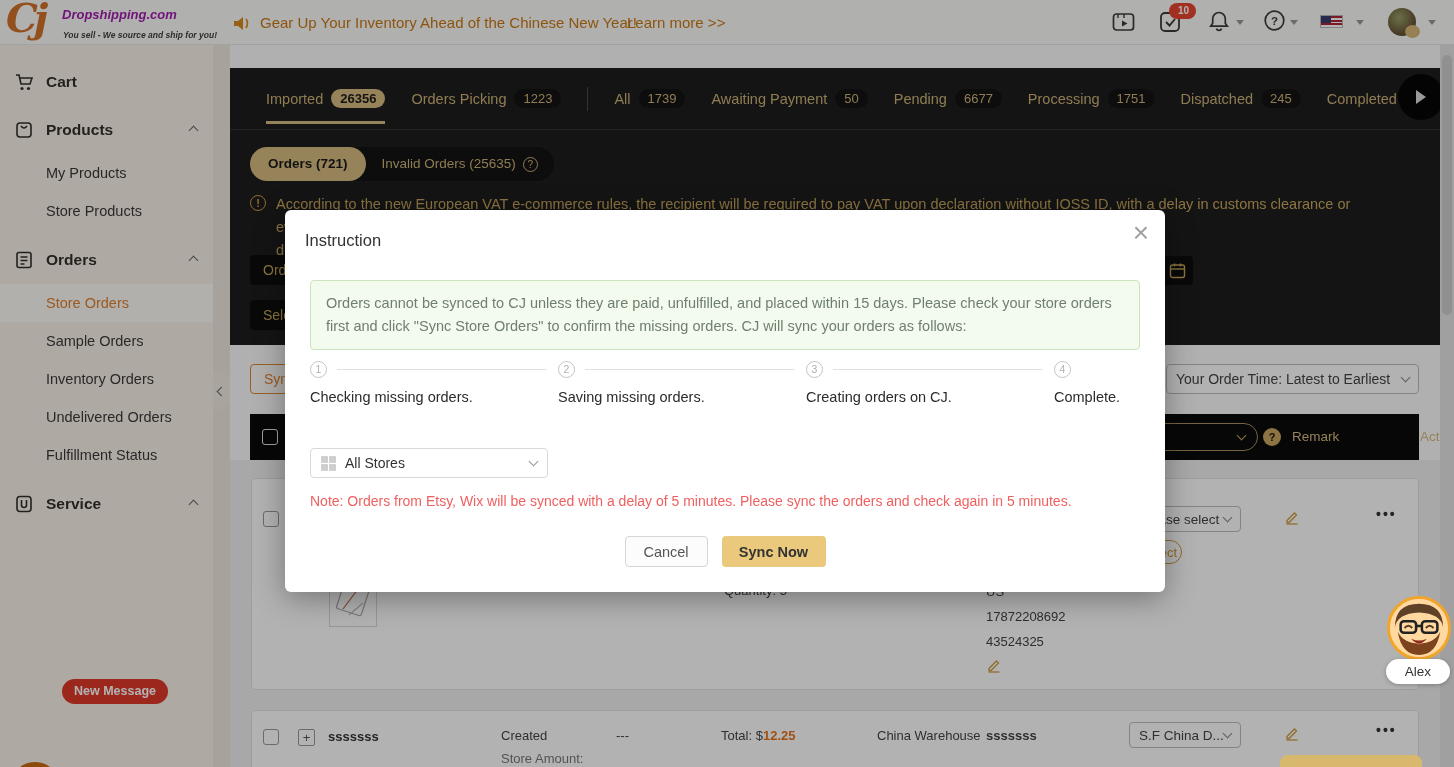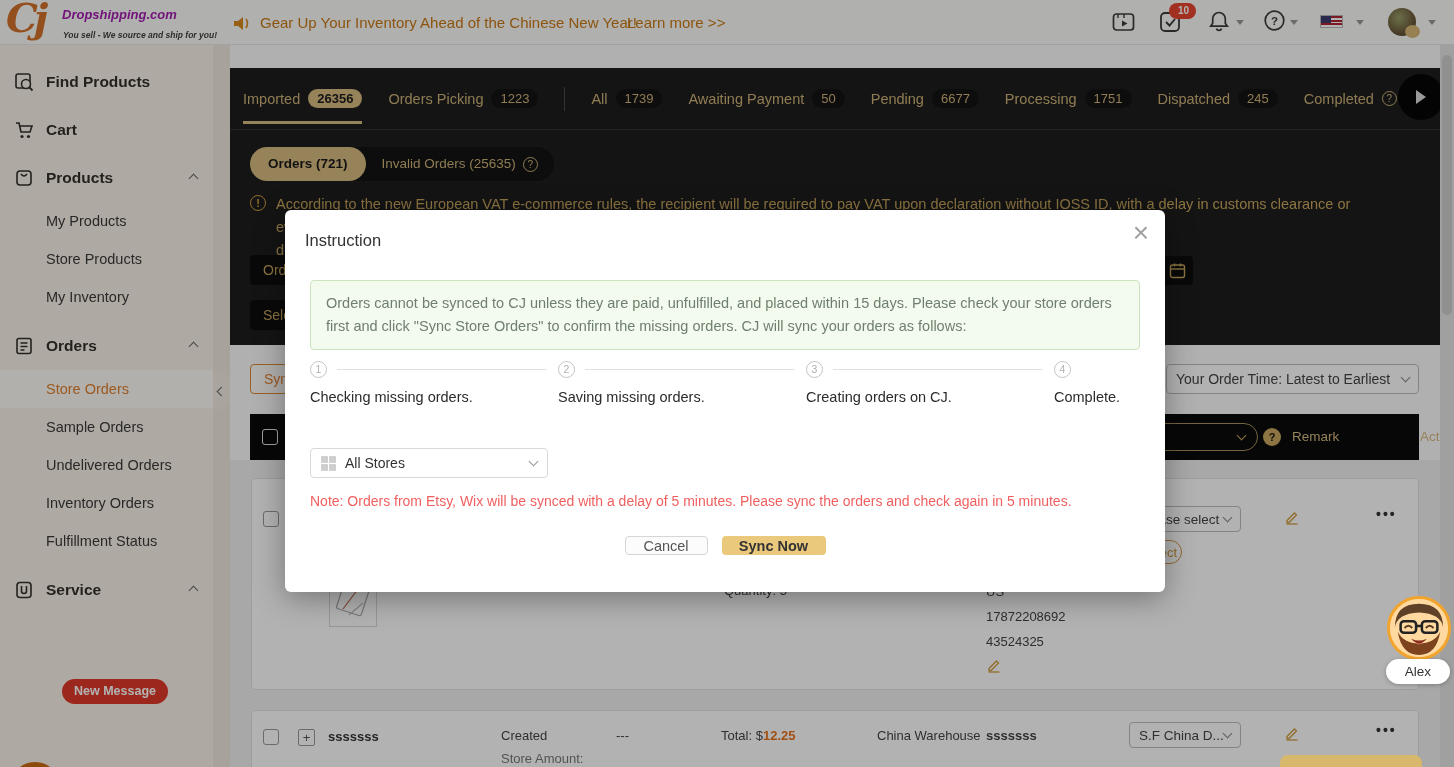--- a/index.html
+++ b/index.html
@@ -35,21 +35,21 @@
 .chev.down{transform:rotate(45deg)}
 .chev.right{transform:rotate(-45deg)}
 .chev.left{transform:rotate(135deg)}
 .sb-right{position:absolute;right:16px}
 .newmsg{position:absolute;left:62px;top:679px;height:25px;line-height:25px;padding:0 12px;background:#e03a2a;border-radius:13px;color:#fff;font-size:12.5px;font-weight:bold;z-index:2}
 
 .main{position:absolute;left:230px;top:45px;width:1210px;height:722px;background:#fdfdfd}
 .scrollbar{position:absolute;left:1440px;top:45px;width:14px;height:722px;background:#e6e6e6;z-index:2}
 .sc-thumb{position:absolute;left:2px;top:10px;width:10px;height:260px;border-radius:5px;background:#cfcfcf}
 .darkpanel{position:absolute;left:0;top:23px;width:1210px;height:277px;background:#1e1e1e;overflow:hidden}
-.tabbar{display:flex;align-items:center;height:62px;padding:0 13px;gap:26px;border-bottom:1px solid #323232;white-space:nowrap;overflow:hidden}
+.tabbar{display:flex;align-items:center;height:62px;padding:0 36px;gap:26px;border-bottom:1px solid #323232;white-space:nowrap;overflow:hidden}
 .tab{display:flex;align-items:center;gap:8px;font-size:14.5px;color:#cdb277;cursor:pointer;position:relative}
 .tab .count{font-size:13px;padding:2px 9px;border-radius:11px;background:#141414;color:#cfb278}
 .tab.active .count{background:#d9bc80;color:#1c1c1c;font-weight:bold}
 .tab.active::after{content:"";position:absolute;left:0;right:0;bottom:-16px;height:3px;background:#d9bc80}
 .tab-div{width:1px;height:24px;background:#4a4a4a;flex:none}
 .qcircle{width:15px;height:15px;border:1px solid #cdb277;border-radius:50%;color:#cdb277;font-size:10px;line-height:13px;text-align:center;flex:none}
 .tabscroll{position:absolute;left:1168px;top:6px;width:46px;height:46px;border-radius:50%;background:#060606;display:flex;align-items:center;justify-content:center;cursor:pointer;z-index:2}
 .tabscroll .tri{width:0;height:0;border-top:7px solid transparent;border-bottom:7px solid transparent;border-left:10px solid #ddd}
 .subtabs{position:absolute;left:20px;top:79px;display:inline-flex;align-items:center;background:#131313;border-radius:17px;height:34px}
 .subtab{padding:0 16px;display:flex;align-items:center;gap:7px;height:34px;line-height:34px;font-size:13.5px;color:#cdb277;cursor:pointer}
@@ -85,21 +85,21 @@
 .m-step .srow{display:flex;align-items:center}
 .m-step .scircle{width:17px;height:17px;border:1px solid #c4c4c4;border-radius:50%;color:#b0b0b0;font-size:10.5px;text-align:center;line-height:15px;flex:none}
 .m-step .sline{flex:1;height:1px;background:#e0e0e0;margin:0 12px 0 10px}
 .m-step .slabel{margin-top:11px;font-size:14.5px;color:#2b2b2b}
 .m-store-sel{position:absolute;left:25px;top:238px;width:238px;height:30px;border:1px solid #d9d9d9;border-radius:4px;display:flex;align-items:center;padding:0 10px;gap:9px;cursor:pointer}
 .m-store-sel .lbl{font-size:14px;color:#333;flex:1}
 .gridicon{width:15px;height:15px;display:grid;grid-template-columns:7px 7px;grid-template-rows:7px 7px;gap:1px}
 .gridicon i{background:#cfcfcf;border-radius:1px}
 .m-note{position:absolute;left:25px;top:283px;font-size:14px;color:#f05f5f}
 .m-btns{position:absolute;left:0;right:0;top:326px;display:flex;justify-content:center;gap:14px}
-.btn{height:19px;border-radius:4px;font-size:14.5px;display:flex;align-items:center;justify-content:center;cursor:pointer}
+.btn{height:31px;border-radius:4px;font-size:14.5px;display:flex;align-items:center;justify-content:center;cursor:pointer}
 .btn.cancel{width:83px;border:1px solid #d6d6d6;background:#fcfcfc;color:#555}
 .btn.primary{width:104px;background:#eac87c;color:#333;font-weight:bold}
 
 .chat-av{position:absolute;left:1387px;top:596px;width:64px;height:64px;border-radius:50%;border:3px solid #f2a52c;background:#ffd9a0;overflow:hidden;z-index:120;cursor:pointer}
 .chat-lbl{position:absolute;left:1386px;top:659px;width:64px;height:25px;background:#fff;border-radius:13px;text-align:center;line-height:25px;font-size:13.5px;color:#333;box-shadow:0 1px 4px rgba(0,0,0,.25);z-index:120}
 .gold-blob{position:absolute;left:1280px;top:755px;width:142px;height:12px;background:#d8b86c;border-radius:8px 8px 0 0;z-index:60}
 </style>
 </head>
 <body>
 
@@ -143,71 +143,60 @@
         <span class="canton"></span>
       </span>
     <span class="caret" style="left:1356px;top:20px"></span>
     <span class="avatar-photo" style="left:1388px;top:8px"></span>
     <span class="caret" style="left:1428px;top:20px"></span>
   </header>
 
   <aside class="sidebar">
     <div class="sb-row">
       <svg class="ic" viewBox="0 0 20 20">
-          <rect x="2" y="2" width="14" height="14" rx="2" fill="none" stroke="#33302c" stroke-width="1.6"></rect>
-          <circle cx="12" cy="12" r="4.5" fill="#fbf3ea" stroke="#33302c" stroke-width="1.6"></circle>
-          <path d="M15.2 15.2L18.5 18.5" stroke="#33302c" stroke-width="1.8"></path>
-        </svg>
-      <span>Find Products</span>
-    </div>
-    <div class="sb-row">
-      <svg class="ic" viewBox="0 0 20 20">
           <path d="M2 3h3l2 9h9l2-6H6" fill="none" stroke="#33302c" stroke-width="1.6"></path>
           <circle cx="8" cy="16.5" r="1.6" fill="#33302c"></circle>
           <circle cx="14.5" cy="16.5" r="1.6" fill="#33302c"></circle>
         </svg>
       <span>Cart</span>
     </div>
     <div class="sb-row">
       <svg class="ic" viewBox="0 0 20 20">
           <rect x="3" y="3" width="14" height="14" rx="3" fill="none" stroke="#33302c" stroke-width="1.6"></rect>
           <path d="M7 6q3 4 6 0" fill="none" stroke="#33302c" stroke-width="1.6"></path>
         </svg>
       <span>Products</span>
       <span class="chev up sb-right"></span>
     </div>
     <div class="sb-child">
         <span>My Products</span>
       </div>
     <div class="sb-child">
         <span>Store Products</span>
-      </div>
-    <div class="sb-child">
-        <span>My Inventory</span>
       </div>
     <div class="sb-gap"></div>
     <div class="sb-row">
       <svg class="ic" viewBox="0 0 20 20">
           <rect x="3" y="2.5" width="14" height="15" rx="2" fill="none" stroke="#33302c" stroke-width="1.6"></rect>
           <path d="M6.5 7h7M6.5 10.5h7M6.5 14h4" stroke="#33302c" stroke-width="1.4"></path>
         </svg>
       <span>Orders</span>
       <span class="chev up sb-right"></span>
     </div>
     <div class="sb-child active">
         <span>Store Orders</span>
       </div>
     <div class="sb-child">
         <span>Sample Orders</span>
       </div>
     <div class="sb-child">
+        <span>Inventory Orders</span>
+      </div>
+    <div class="sb-child">
         <span>Undelivered Orders</span>
-      </div>
-    <div class="sb-child">
-        <span>Inventory Orders</span>
       </div>
     <div class="sb-child">
         <span>Fulfillment Status</span>
       </div>
     <div class="sb-gap"></div>
     <div class="sb-row">
       <svg class="ic" viewBox="0 0 20 20">
           <rect x="3" y="2.5" width="14" height="15" rx="3" fill="none" stroke="#33302c" stroke-width="1.6"></rect>
           <path d="M7.5 6v5a2.5 2.5 0 0 0 5 0V6" fill="none" stroke="#33302c" stroke-width="1.6"></path>
         </svg>

